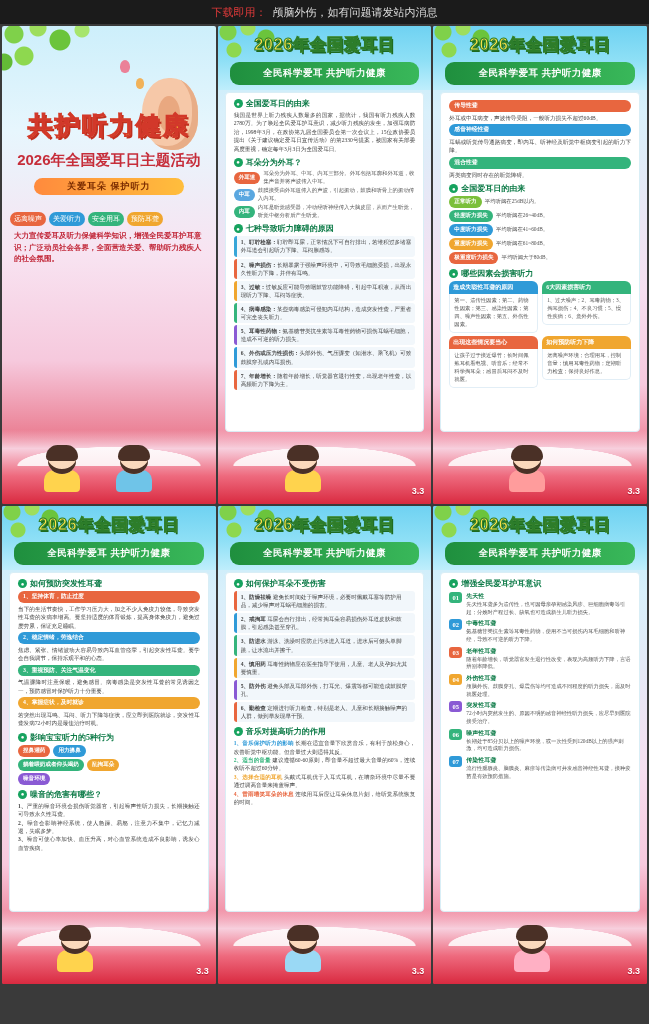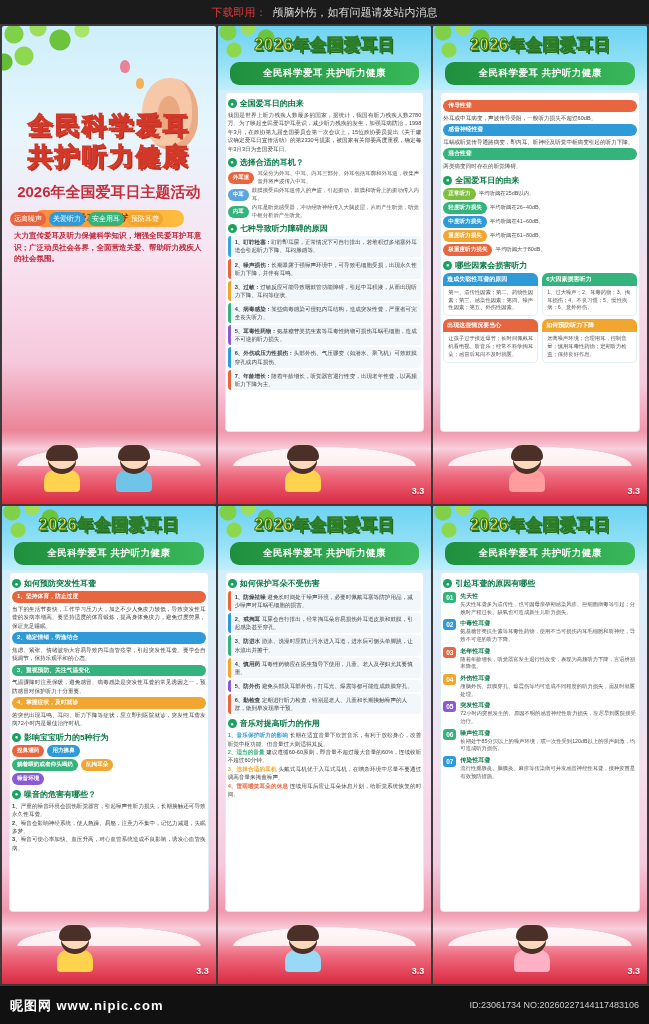--- a/index.html
+++ b/index.html
@@ -20,21 +20,21 @@
   .cover-icons{position:absolute;left:8px;top:186px;display:flex;gap:3px;}
   .cover-icons span{font-size:7px;color:#fff;padding:2px 4px;border-radius:7px;}
   .cover-text{position:absolute;left:12px;right:12px;top:204px;font-size:7.5px;line-height:1.55;color:#c2293a;font-weight:bold;}
   .ear-big{position:absolute;right:18px;top:52px;width:56px;height:72px;border-radius:50% 50% 45% 55%;background:#f6c8a8;box-shadow:inset -6px -4px 0 #e8ad87;}
   .ear-big:after{content:"";position:absolute;left:16px;top:18px;width:22px;height:36px;border-radius:50%;background:#e9a880;}
   
   .ptop{position:relative;height:64px;background:linear-gradient(180deg,#6fd2f2 0%,#8fe0f6 55%,#bfeefc 100%);}
   .ptop .lv{position:absolute;left:-4px;top:-6px;width:78px;height:46px;background:radial-gradient(circle at 14px 12px,#7fd14a 0 8px,transparent 9px),radial-gradient(circle at 34px 8px,#9ede5d 0 7px,transparent 8px),radial-gradient(circle at 52px 18px,#6bc43c 0 8px,transparent 9px),radial-gradient(circle at 20px 30px,#8ed84f 0 7px,transparent 8px);}
   .ptitle{position:absolute;left:0;right:0;top:8px;text-align:center;font-size:16.5px;font-weight:bold;color:#ffe24a;-webkit-text-stroke:1px #2c7d2a;text-shadow:1.5px 1.5px 0 #1e6a20;letter-spacing:.5px;}
   .psub{position:absolute;left:12px;right:12px;top:36px;height:23px;border-radius:9px;background:linear-gradient(90deg,#1f8f3e,#39b85a);color:#fff;font-size:9.5px;font-weight:bold;display:flex;align-items:center;justify-content:center;letter-spacing:.5px;}
-  .pbody{position:absolute;left:7px;right:7px;top:66px;bottom:72px;background:#ffffff;border:1px solid #d9eef6;border-radius:4px;padding:5px 2px;box-sizing:border-box;overflow:hidden;}
+  .pbody{position:absolute;left:7px;right:7px;top:66px;bottom:72px;background:#ffffff;border:1px solid #d9eef6;border-radius:4px;padding:5px 8px;box-sizing:border-box;overflow:hidden;font-family:Liberation Serif, serif;}
   .sec{margin-bottom:4px;}
   .sec-h{display:flex;align-items:center;gap:3px;font-size:8px;font-weight:bold;color:#0b7a46;margin-bottom:2px;}
   .dot{width:9px;height:9px;border-radius:50%;background:#17a35f;color:#fff;font-size:6px;display:flex;align-items:center;justify-content:center;flex:0 0 auto;}
   .p{font-size:5.6px;line-height:1.5;color:#444;text-align:justify;}
   .bar{border-radius:8px;color:#fff;font-size:5.8px;font-weight:bold;padding:2px 5px;margin:2px 0;line-height:1.35;}
   .barlite{border-radius:3px;font-size:5.6px;padding:2px 4px;margin:2px 0;line-height:1.45;color:#444;background:#f2f7fb;border-left:3px solid #37a6d8;}
   .rowbar{display:flex;align-items:center;gap:3px;margin:2px 0;}
   .rowbar .tag{font-size:5.6px;font-weight:bold;color:#fff;border-radius:7px;padding:2px 5px;flex:0 0 auto;}
   .rowbar .tx{font-size:5.4px;color:#555;line-height:1.4;}
   .cols{display:flex;gap:4px;}
@@ -67,21 +67,20 @@
   </div>
 
   <div class="grid">
 
     <div class="poster cover">
       <div class="leafTL"></div>
       <div class="balloon" style="left:118px;top:34px;width:10px;height:13px;background:#ef6d86;"></div>
       <div class="balloon" style="left:134px;top:52px;width:8px;height:11px;background:#f4a63c;"></div>
       <div class="ear-big"></div>
       <div class="cover-title">
-        <div class="l1">全民科学爱耳</div>
         <div class="l2">共护听力健康</div>
         <div class="cover-sub">2026年全国爱耳日主题活动</div>
         <div class="cover-ribbon">关爱耳朵 保护听力</div>
       </div>
       <div class="cover-icons">
         <span style="background:#e8663f">远离噪声</span>
         <span style="background:#2f9ad8">关爱听力</span>
         <span style="background:#34b47c">安全用耳</span>
         <span style="background:#f0a62f">预防耳聋</span>
       </div>
@@ -111,21 +110,21 @@
         <div class="sec">
           <div class="sec-h">
               <span class="dot">●</span>
               <span>全国爱耳日的由来</span>
             </div>
           <div class="p">我国是世界上听力残疾人数最多的国家，据统计，我国有听力残疾人数2780万。为了唤起全民爱耳护耳意识，减少听力残疾的发生，加强耳病防治，1998年3月，在政协第九届全国委员会第一次会议上，15位政协委员提出《关于建议确定爱耳日宣传活动》的第2330号提案，被国家有关部委高度重视，确定每年3月3日为全国爱耳日。</div>
         </div>
         <div class="sec">
           <div class="sec-h">
               <span class="dot">●</span>
-              <span>选择合适的耳机？</span>
+              <span>耳朵分为外耳？</span>
             </div>
           <div class="rowbar">
               <span class="tag" style="background:#e8663f">外耳道</span>
               <span class="tx">耳朵分为外耳、中耳、内耳三部分。外耳包括耳廓和外耳道，收集声音并将声波传入中耳。</span>
             </div>
           <div class="rowbar">
               <span class="tag" style="background:#5aa7e0">中耳</span>
               <span class="tx">鼓膜接受由外耳道传入的声波，引起振动，鼓膜和听骨上的振动传入内耳。</span>
             </div>
           <div class="rowbar">
@@ -340,21 +339,21 @@
     <div class="poster">
       <div class="ptop">
         <div class="lv"></div>
         <div class="ptitle">2026年全国爱耳日</div>
         <div class="psub">全民科学爱耳 共护听力健康</div>
       </div>
       <div class="pbody">
         <div class="sec">
           <div class="sec-h">
               <span class="dot">●</span>
-              <span>引起耳聋的原因有哪些</span>
+              <span>增强全民爱耳护耳意识</span>
             </div>
           <div class="numrow">
               <span class="num" style="background:#34b47c">01</span>
               <span class="numtx">
                 <b>先天性</b>
                 <span>先天性耳聋多为遗传性，也可因母亲孕期感染风疹、巨细胞病毒等引起；分娩时产程过长、缺氧也可造成新生儿听力损失。</span>
               </span>
             </div>
           <div class="numrow">
               <span class="num" style="background:#2f9ad8">02</span>
@@ -406,21 +405,14 @@
             <div class="body" style="background:#ffb0c4"></div>
             <div class="head"></div>
             <div class="hair"></div>
           </div>
         <div class="pagenum">3.3</div>
       </div>
     </div>
 
   </div>
 
-  <div class="footer">
-    <div>
-      <span class="brand">昵图网</span>
-      <span class="brand g">www.nipic.com</span>
-    </div>
-    <div class="idtxt">ID:23061734 NO:20260227144117483106</div>
-  </div>
 
 </div>
 
 </body></html>

